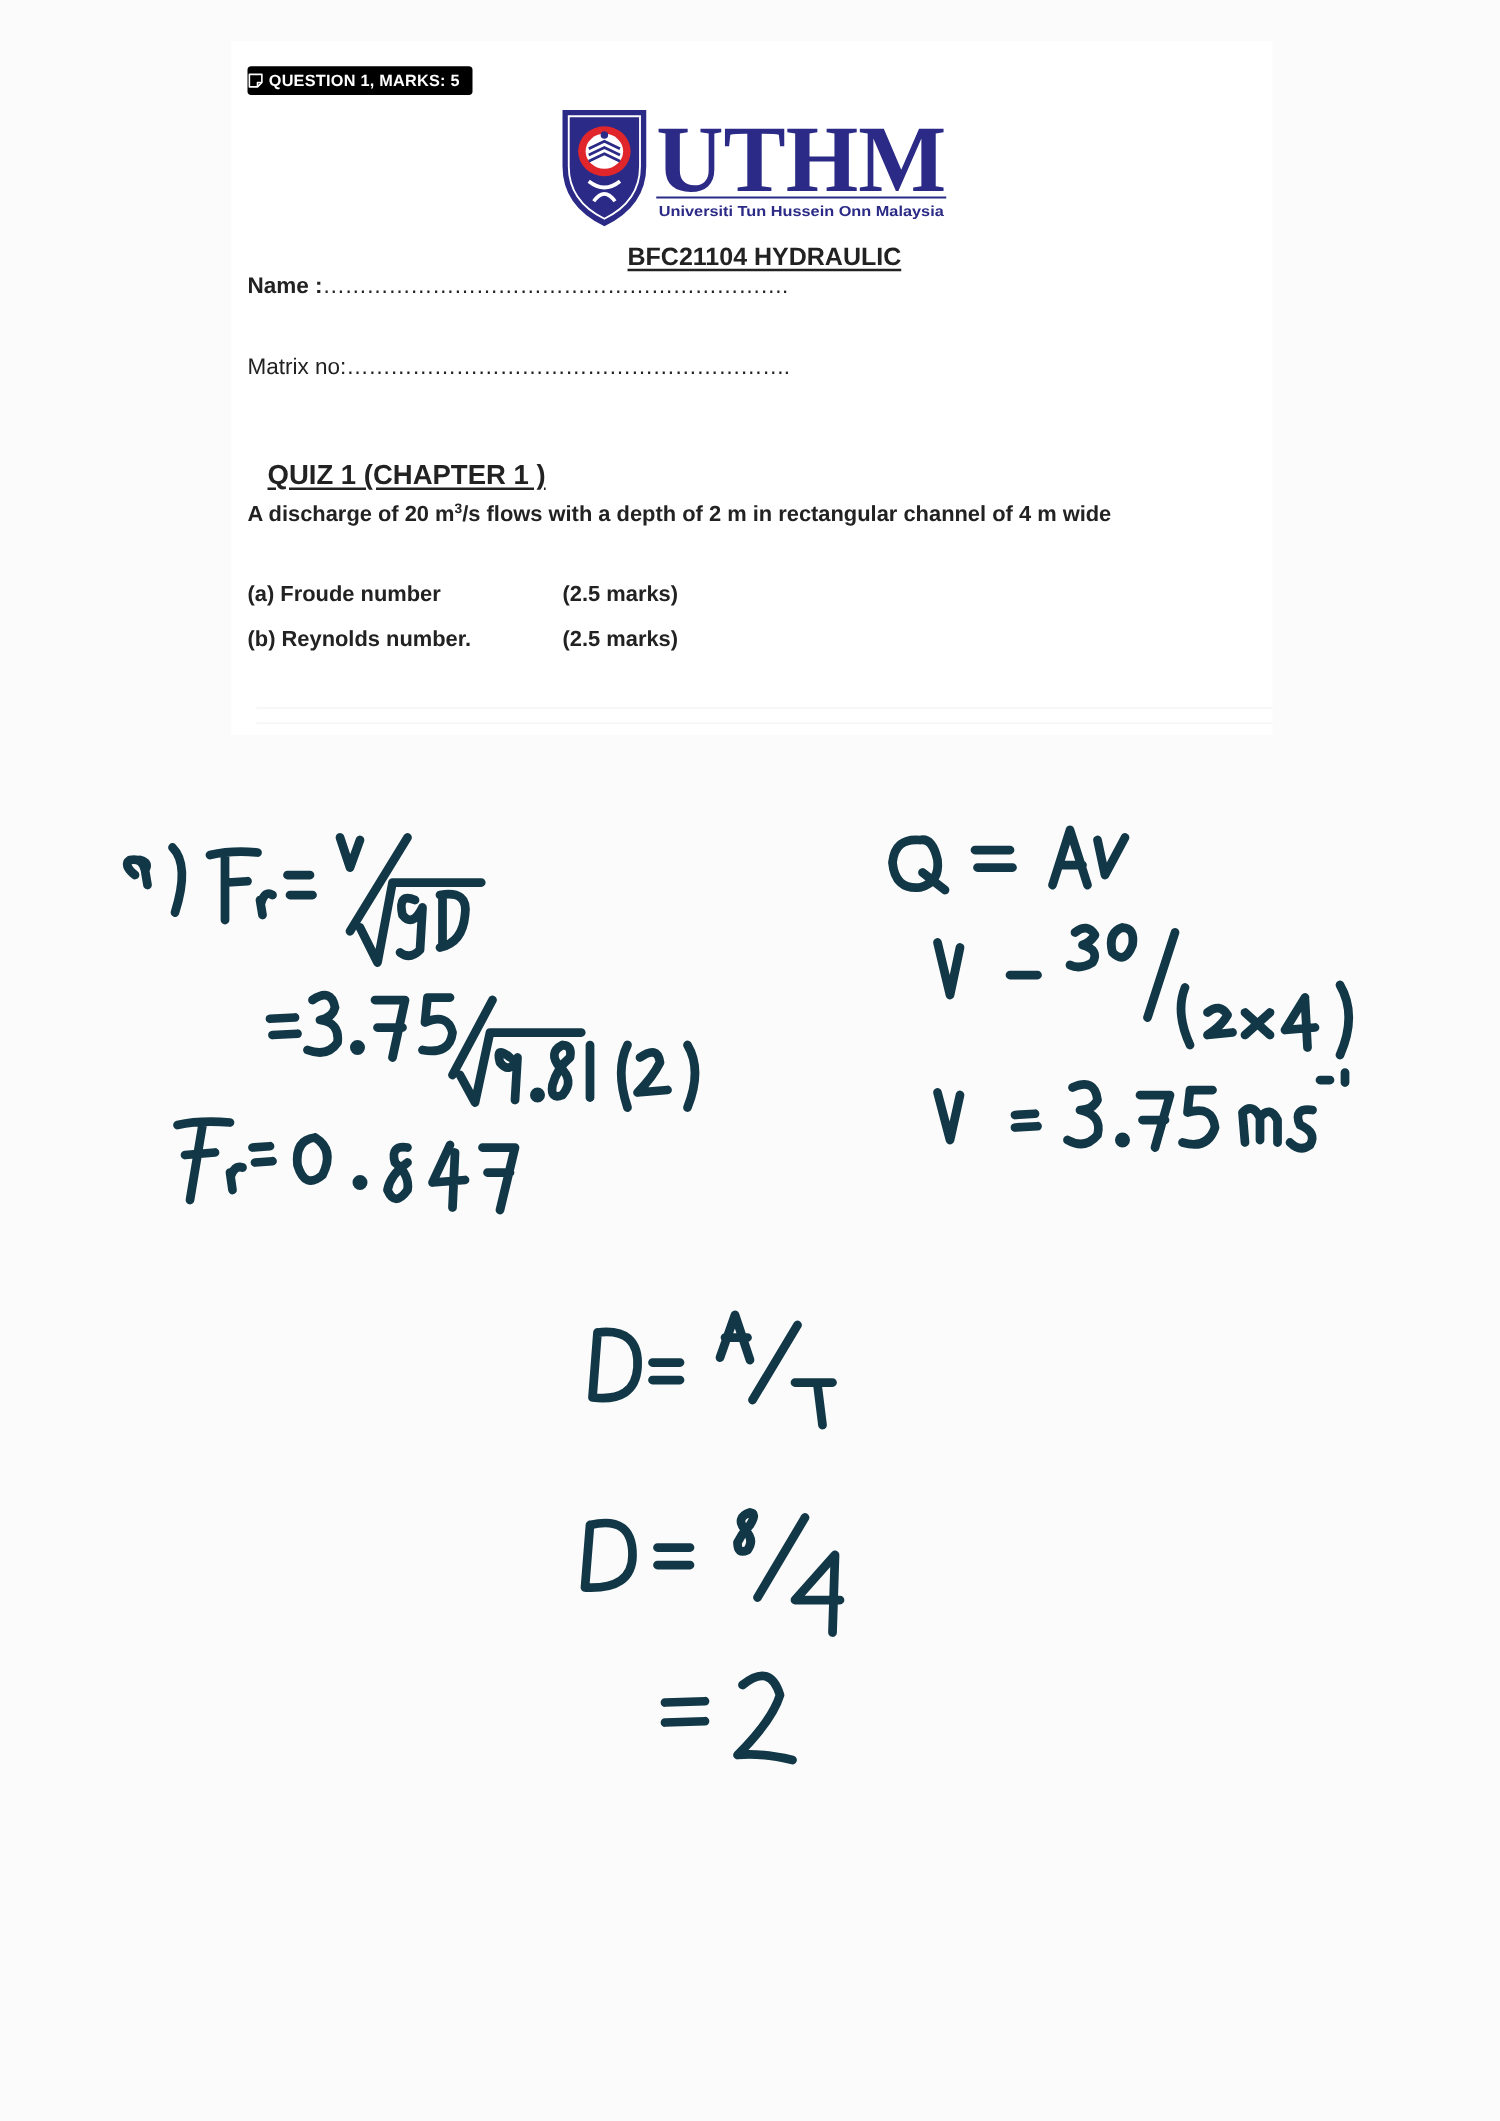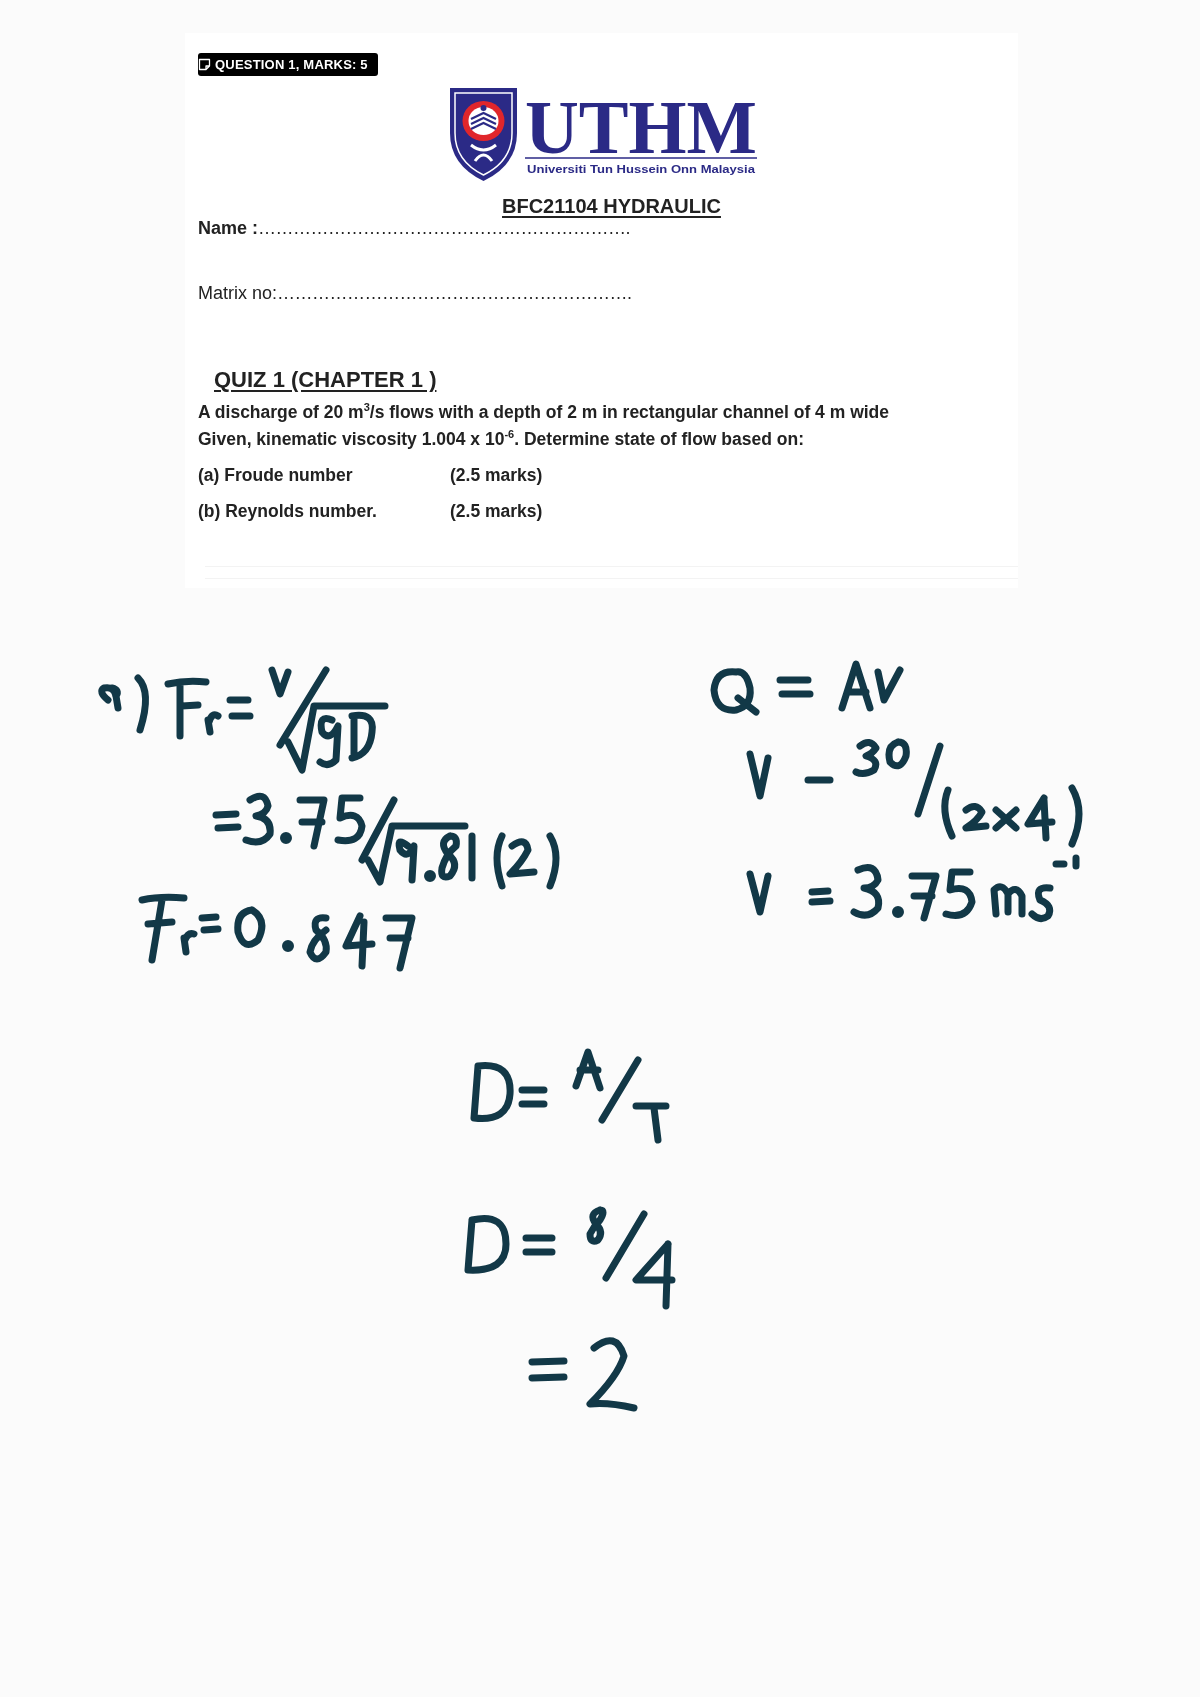--- a/index.html
+++ b/index.html
@@ -132,23 +132,20 @@
 
   <div class="field-line" style="top:185px;">
     <span>Name :</span><span class="dots">……………………………………………………….</span>
   </div>
 
   <div class="quiz-heading">QUIZ 1 (CHAPTER 1 )</div>
 
   <div class="q-text" style="top:368px;">
     <span>A discharge of 20 m</span><sup>3</sup><span>/s  flows with a depth of 2 m in rectangular channel of 4 m wide</span>
   </div>
-  <div class="q-text" style="top:395px;">
-    <span>Given, kinematic viscosity 1.004 x 10</span><sup>-6</sup><span>. Determine state of flow based on:</span>
-  </div>
 
   <div class="part" style="top:432px;">
     <span>(a) Froude number</span>
     <span class="marks">(2.5 marks)</span>
   </div>
   <div class="part" style="top:468px;">
     <span>(b) Reynolds number.</span>
     <span class="marks">(2.5 marks)</span>
   </div>
 

